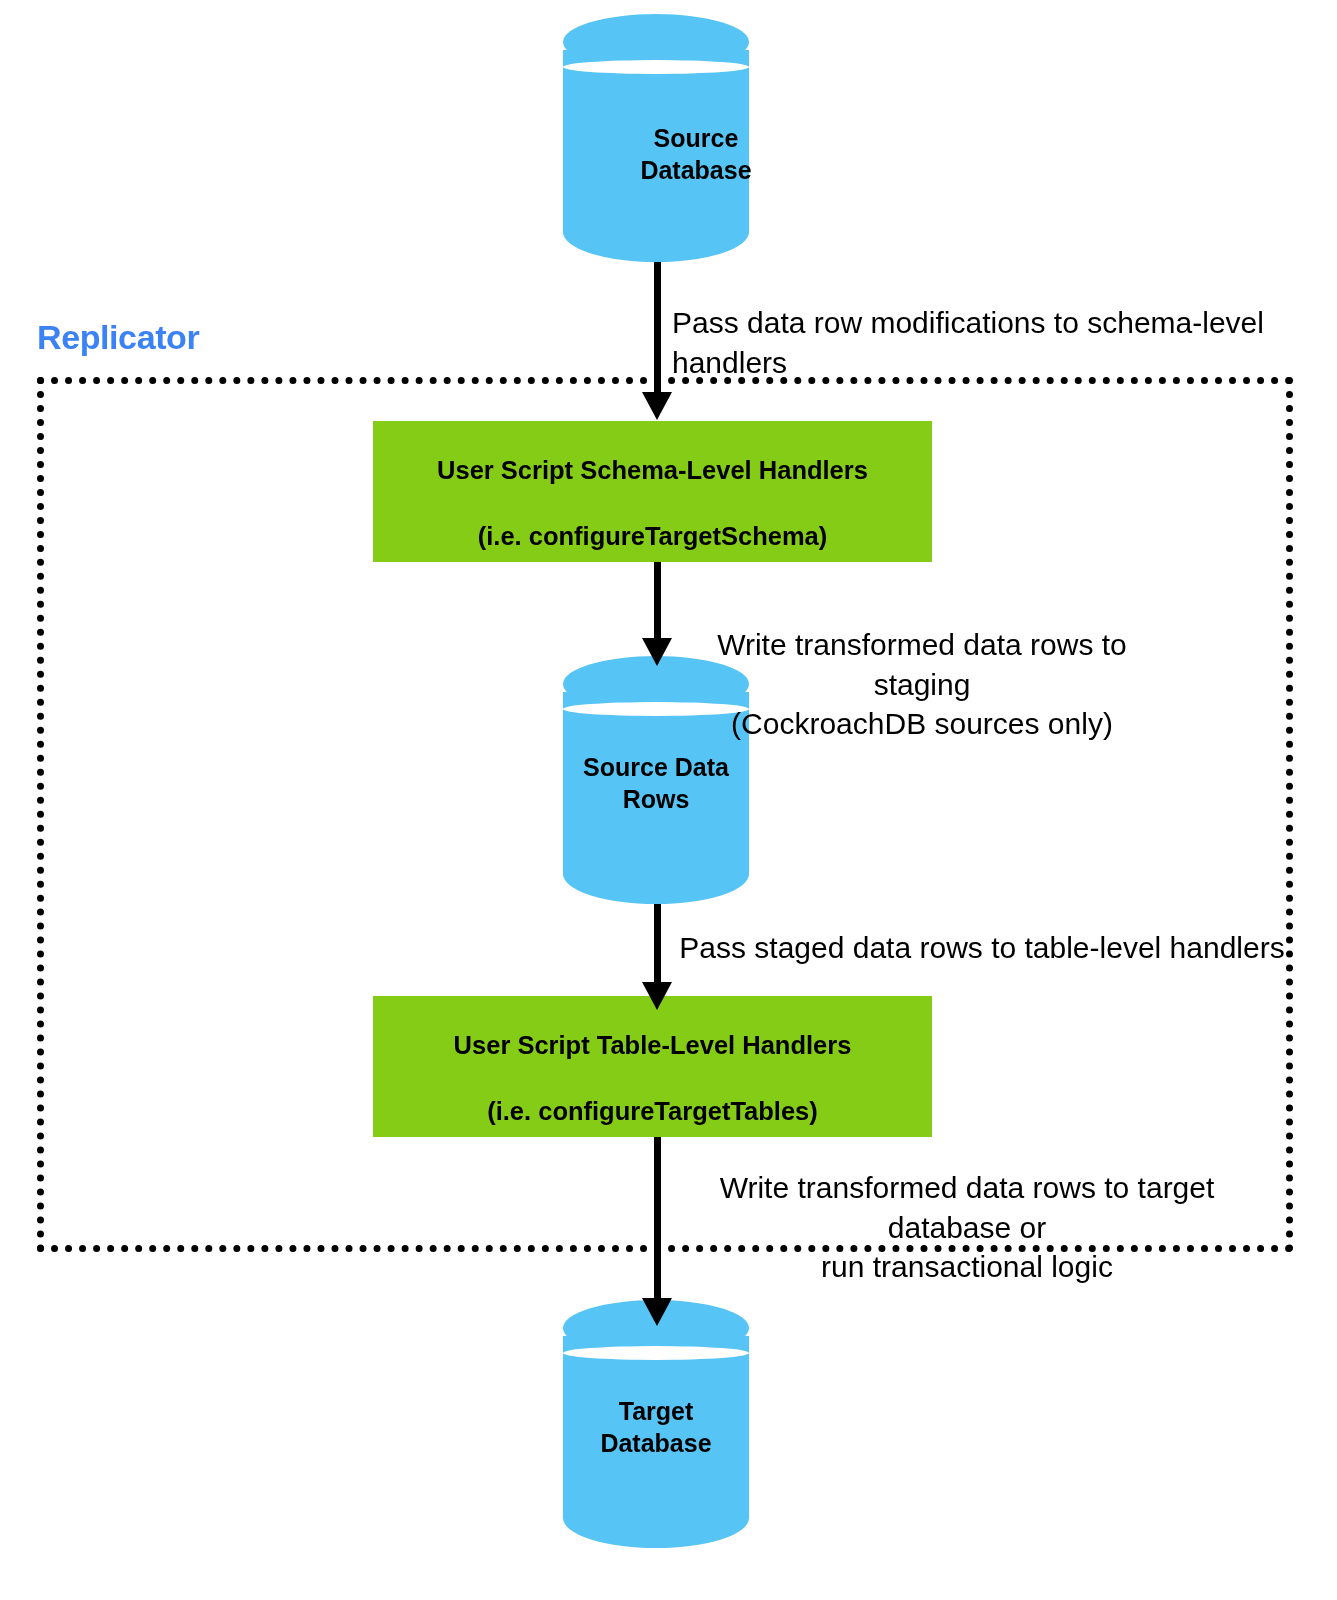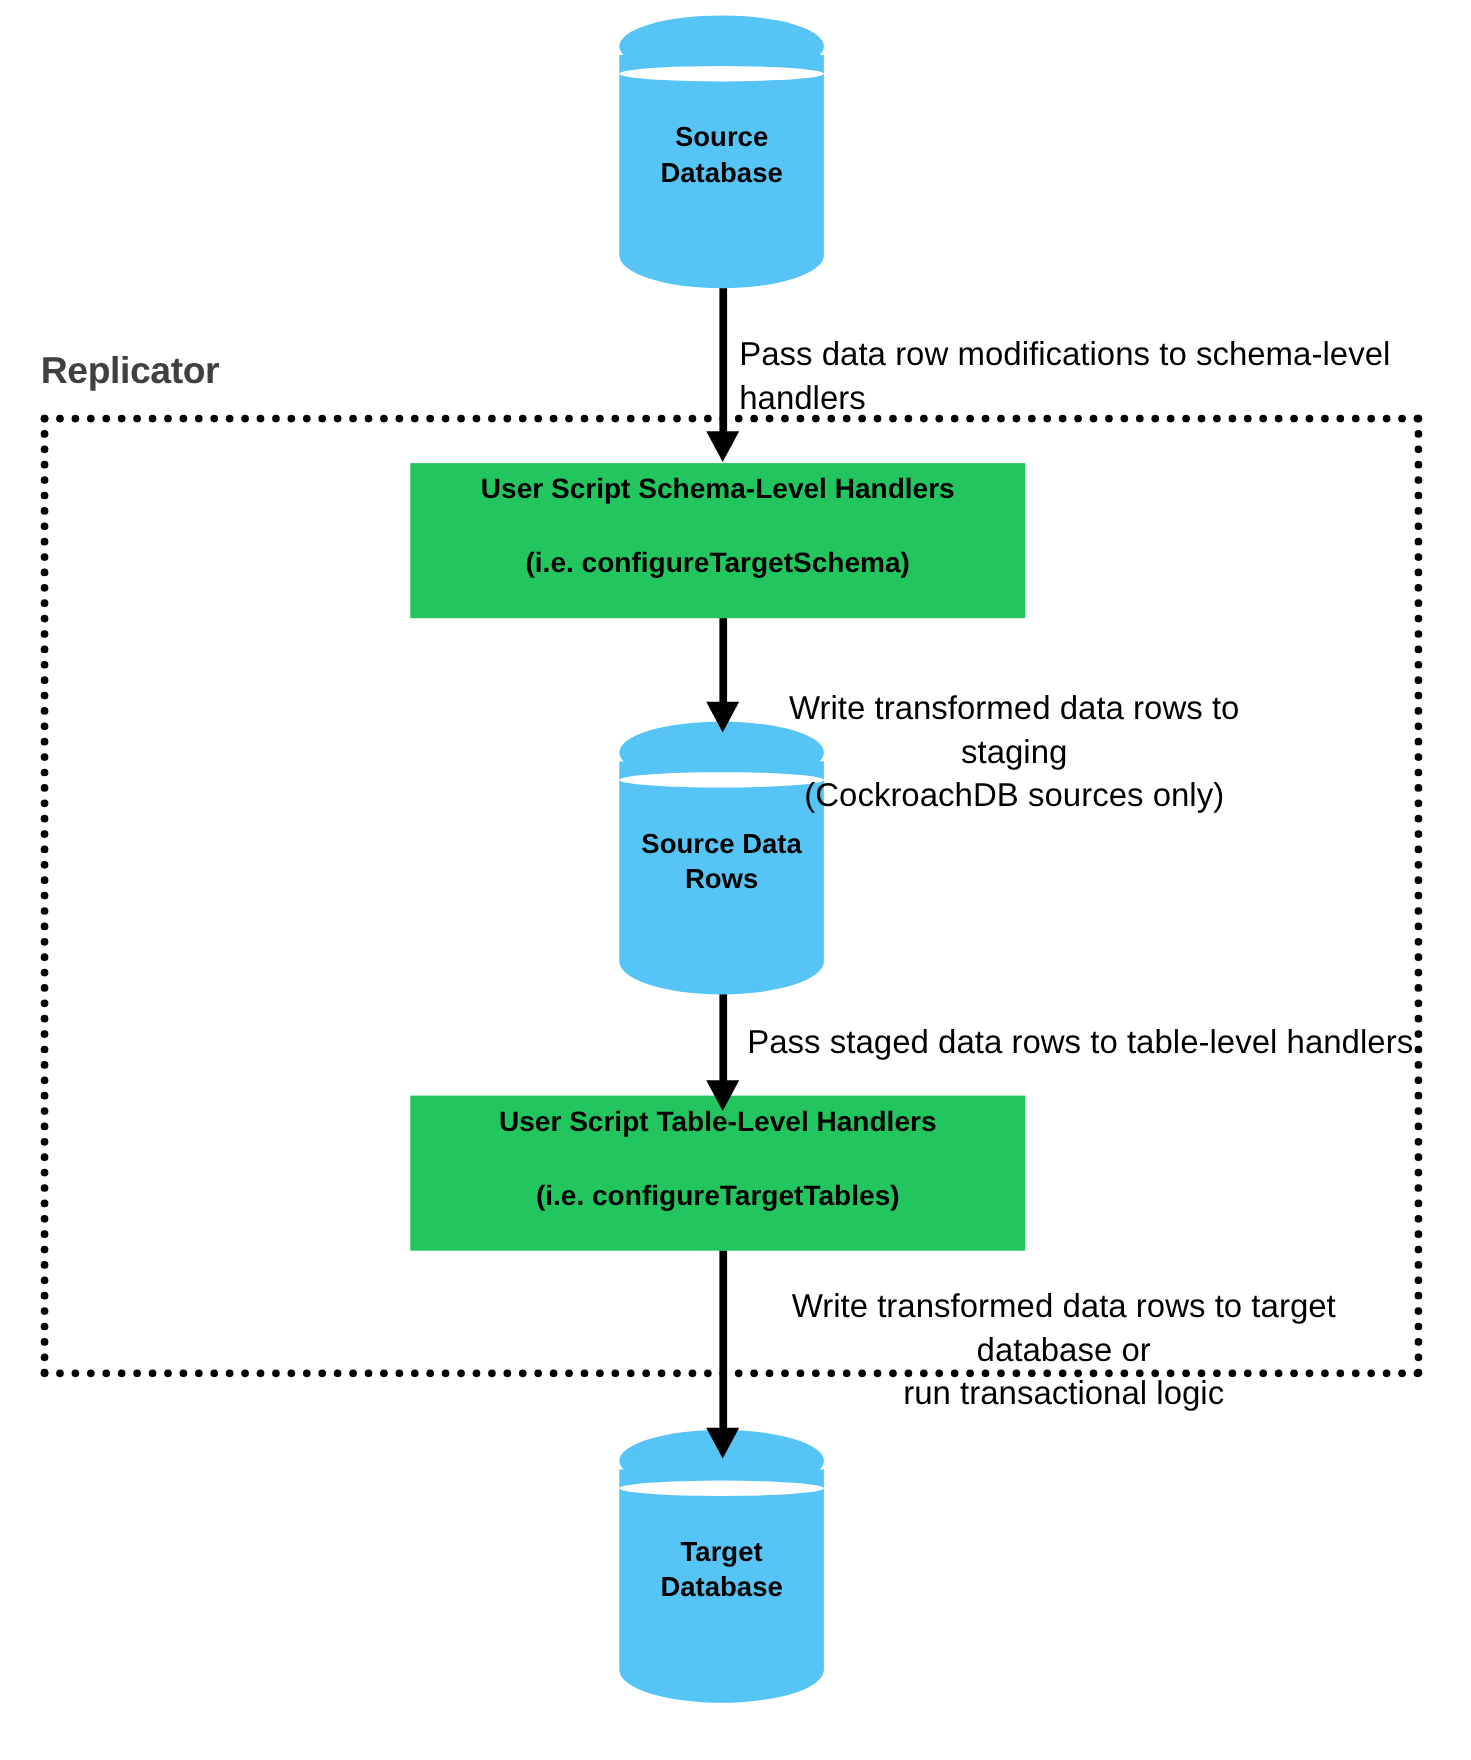--- a/index.html
+++ b/index.html
@@ -19,21 +19,21 @@
     overflow: hidden;
   }
 
   
   .replicator-title {
     position: absolute;
     left: 37px;
     top: 318px;
     font-size: 34px;
     font-weight: bold;
-    color: #404040;
+    color: #3b82f6;
     letter-spacing: -0.4px;
     white-space: nowrap;
   }
   .replicator-box {
     position: absolute;
     left: 37px;
     top: 377px;
     width: 1256px;
     height: 875px;
     box-sizing: border-box;
@@ -83,23 +83,23 @@
     font-size: 25px;
     font-weight: bold;
     line-height: 1.28;
     color: #000000;
     z-index: 4;
   }
 
   
   .proc-box {
     position: absolute;
-    background: #22c55e;
+    background: #84cc16;
     display: flex;
-    align-items: flex-end;
+    align-items: flex-start;
     justify-content: center;
   }
   .proc-label {
     text-align: center;
     font-size: 25.5px;
     font-weight: bold;
     line-height: 1.3;
     color: #000000;
     white-space: pre-line;
   }
@@ -137,21 +137,21 @@
 
 <div id="canvas">
 
   <div class="replicator-title">Replicator</div>
   <div class="replicator-box"></div>
 
   <div class="cylinder" style="left:563px; top:14px; height:250px;">
     <div class="cyl-body-inner" style="height:212px;"></div>
     <div class="cyl-top"></div>
     <div class="cyl-gap" style="top:46px; height:14px; background:#ffffff; border-radius:50%/50%;"></div>
-    <div class="cyl-label" style="top:95px;">
+    <div class="cyl-label" style="top:108px;padding-left:40px;">
       <div>Source</div>
       <div>Database</div>
     </div>
   </div>
 
   <div class="arrow-shaft" style="left:654px; top:262px; height:132px;"></div>
   <div class="arrow-head" style="left:642px; top:392px;"></div>
   <div class="edge-label" style="left:672px; top:303px; width:630px; text-align:left;">Pass data row modifications to schema-level handlers</div>
 
   <div class="proc-box" style="left:373px; top:421px; width:559px; height:141px;">

